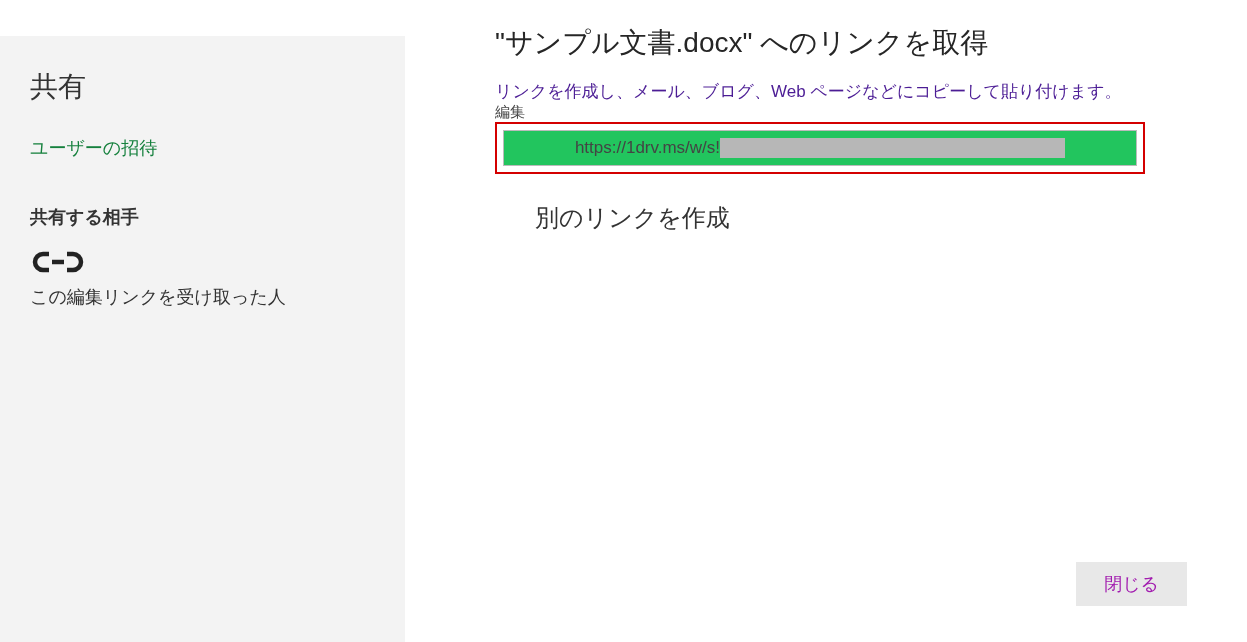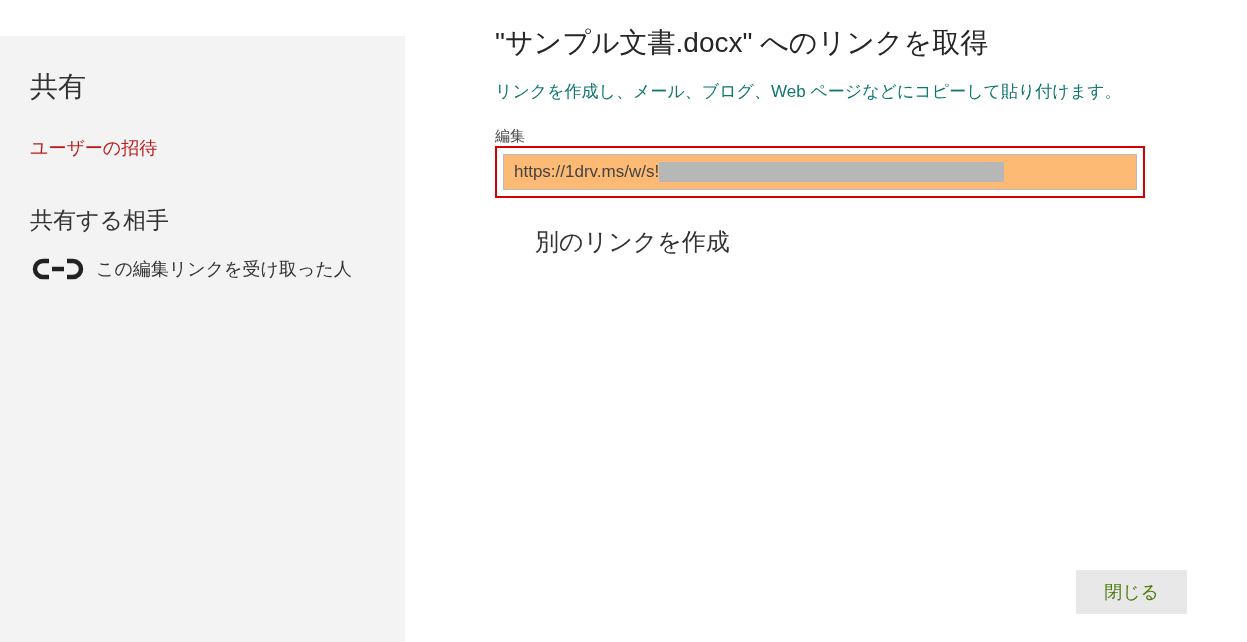--- a/index.html
+++ b/index.html
@@ -20,107 +20,108 @@
 }
 .sidebar-title {
   font-size: 28px;
   color: #333;
   padding: 12px 30px 20px 30px;
   font-weight: 400;
 }
 .sidebar-item {
   padding: 10px 30px;
   font-size: 18px;
-  color: #b91c1c;
+  color: #15803d;
   cursor: pointer;
 }
 .sidebar-item.selected {
   background: #dcdcdc;
 }
 .sidebar-subheader {
   padding: 35px 30px 12px 30px;
-  font-size: 23px;
+  font-size: 18px;
   color: #333;
-  font-weight: 400;
+  font-weight: 700;
 }
 .sidebar-recipient {
   padding: 8px 30px;
   display: flex;
-  align-items: center;
+  align-items: flex-start;
   gap: 10px;
   cursor: pointer;
+  flex-direction: column;
 }
 .sidebar-recipient-label {
   font-size: 18px;
   color: #333;
 }
 .link-icon svg { display: block; }
 .main {
   flex: 1;
   padding: 24px 60px 24px 90px;
   position: relative;
   height: 100%;
 }
 .main-title {
   font-size: 28px;
   color: #262626;
   font-weight: 400;
   margin-bottom: 18px;
 }
 .main-description {
   font-size: 17px;
-  color: #0f766e;
-  margin-bottom: 24px;
+  color: #4c1d95;
 }
 .field-label {
   font-size: 15px;
   color: #444;
 }
 .link-box {
   border: 2px solid #d40000;
   padding: 6px;
   width: 650px;
   margin-bottom: 28px;
 }
 .link-input {
   width: 100%;
   height: 36px;
   border: 1px solid #bbb;
-  background: #fdba74;
+  background: #22c55e;
   padding: 8px 10px;
   font-size: 17px;
   color: #444;
   display: flex;
   align-items: center;
+  justify-content: center;
 }
 .link-input-text {
   white-space: nowrap;
 }
 .link-input-redacted {
   display: inline-block;
   height: 20px;
   width: 345px;
   background: #b7b7b7;
   vertical-align: middle;
 }
 .create-another {
   font-size: 24px;
   color: #333;
   padding-left: 40px;
   cursor: pointer;
 }
 .close-btn {
   position: absolute;
   right: 60px;
-  bottom: 28px;
+  bottom: 36px;
   background: #e8e8e8;
   border: none;
   padding: 10px 28px;
   font-size: 18px;
-  color: #4d7c0f;
+  color: #a21caf;
   cursor: pointer;
   font-family: inherit;
 }
 </style>
 </head>
 <body>
 
 <div class="sidebar">
   <h1 class="sidebar-title">共有</h1>
   <div class="sidebar-item">

